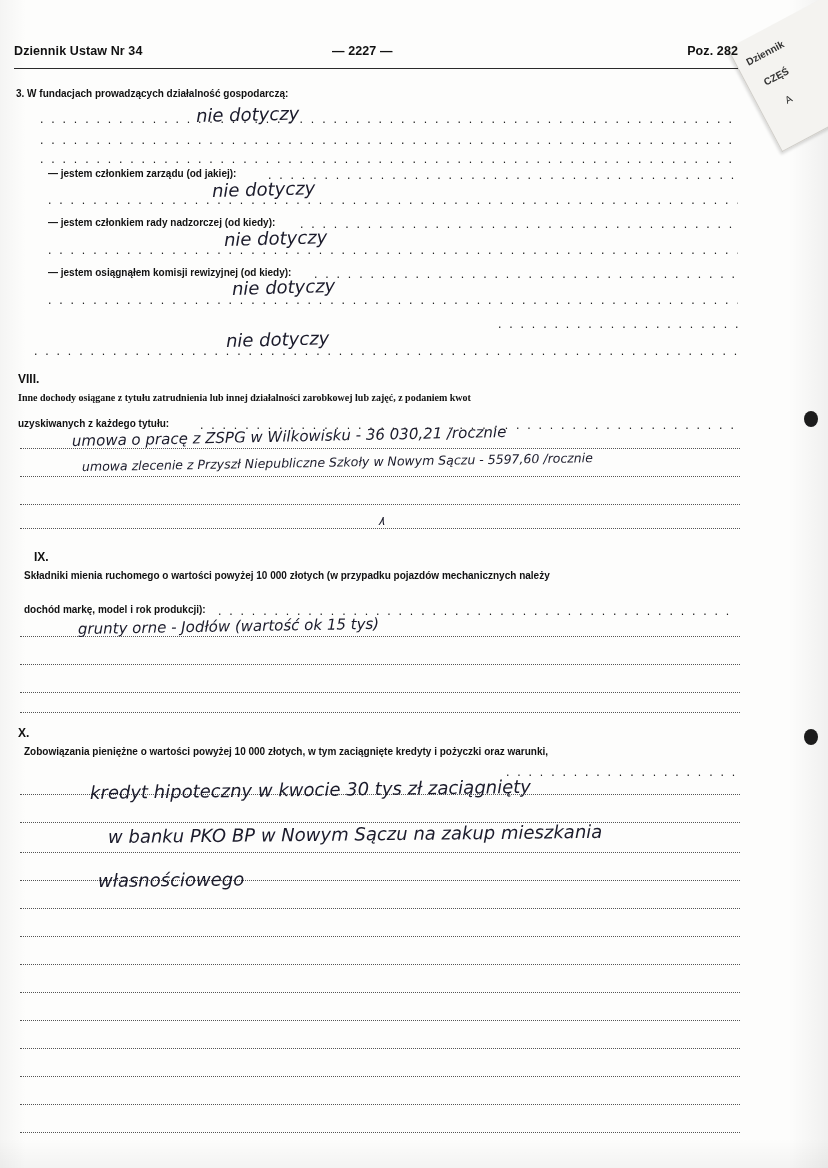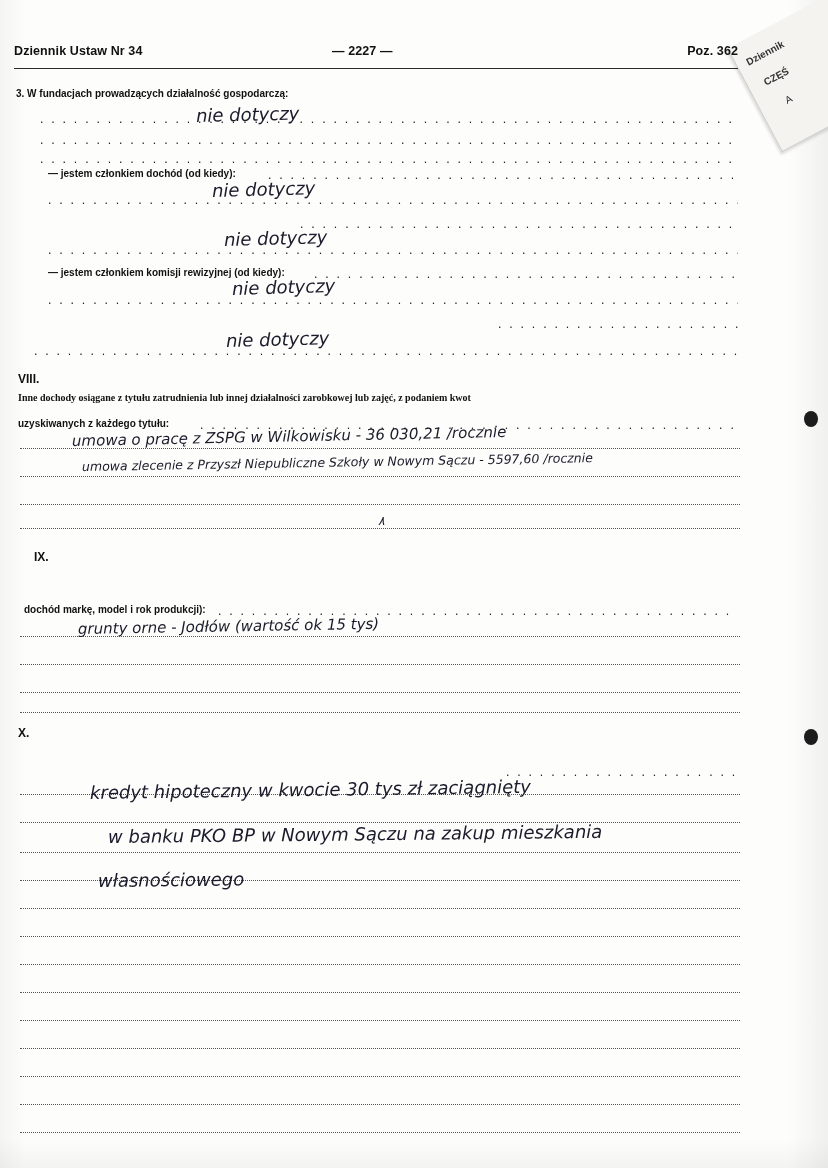--- a/index.html
+++ b/index.html
@@ -154,45 +154,46 @@
 
   <div class="corner-slip">
     <span class="c1">Dziennik</span>
     <span class="c2">CZĘŚ</span>
     <span class="c3">A</span>
   </div>
 
   <div class="header">
     <span class="left">Dziennik Ustaw Nr 34</span>
     <span class="center">— 2227 —</span>
-    <span class="right">Poz. 362</span>
+    <span class="right">Poz. 282</span>
   </div>
   <div class="header-rule"></div>
 
   <div class="punch p1"></div>
   <div class="punch p2"></div>
 
   <div class="txt bold" style="left:16px; top:86px;">3. W fundacjach prowadzących działalność gospodarczą:</div>
 
   <div class="dots" style="left:40px; top:112px; width:700px;">. . . . . . . . . . . . . . . . . . . . . . . . . . . . . . . . . . . . . . . . . . . . . . . . . . . . . . . . . . . . . . . . . . . . . . . . . . . . . . . . . . . . . . . . . . . . . . . . . . . . . . . . . . . . . . . . . . . . . . . . . . . . . . . . .</div>
   <div class="hand hw-lg" style="left:196px; top:105px; transform: rotate(-1.4deg);">nie dotyczy</div>
 
   <div class="dots" style="left:40px; top:133px; width:700px;">. . . . . . . . . . . . . . . . . . . . . . . . . . . . . . . . . . . . . . . . . . . . . . . . . . . . . . . . . . . . . . . . . . . . . . . . . . . . . . . . . . . . . . . . . . . . . . . . . . . . . . . . . . . . . . . . . . . . . . . . . . . . . . . . .</div>
   <div class="dots" style="left:40px; top:152px; width:700px;">. . . . . . . . . . . . . . . . . . . . . . . . . . . . . . . . . . . . . . . . . . . . . . . . . . . . . . . . . . . . . . . . . . . . . . . . . . . . . . . . . . . . . . . . . . . . . . . . . . . . . . . . . . . . . . . . . . . . . . . . . . . . . . . . .</div>
 
-  <div class="txt bold" style="left:48px; top:166px;">— jestem członkiem dochód (od kiedy):</div>
+  <div class="txt bold" style="left:48px; top:166px;">— jestem członkiem zarządu (od jakiej):</div>
   <div class="dots" style="left:268px; top:168px; width:470px;">. . . . . . . . . . . . . . . . . . . . . . . . . . . . . . . . . . . . . . . . . . . . . . . . . . . . . . . . . . . . . . . . . . . . . . . . . . . . . . . . . . . . . . . . . . . .</div>
   <div class="dots" style="left:48px; top:193px; width:690px;">. . . . . . . . . . . . . . . . . . . . . . . . . . . . . . . . . . . . . . . . . . . . . . . . . . . . . . . . . . . . . . . . . . . . . . . . . . . . . . . . . . . . . . . . . . . . . . . . . . . . . . . . . . . . . . . . . . . . . . . . . . . . . . .</div>
   <div class="hand hw-lg" style="left:212px; top:180px; transform: rotate(-1.6deg);">nie dotyczy</div>
 
+  <div class="txt bold" style="left:48px; top:215px;">— jestem członkiem rady nadzorczej (od kiedy):</div>
   <div class="dots" style="left:300px; top:217px; width:438px;">. . . . . . . . . . . . . . . . . . . . . . . . . . . . . . . . . . . . . . . . . . . . . . . . . . . . . . . . . . . . . . . . . . . . . . . . . . . . . . . . . . . . .</div>
   <div class="dots" style="left:48px; top:243px; width:690px;">. . . . . . . . . . . . . . . . . . . . . . . . . . . . . . . . . . . . . . . . . . . . . . . . . . . . . . . . . . . . . . . . . . . . . . . . . . . . . . . . . . . . . . . . . . . . . . . . . . . . . . . . . . . . . . . . . . . . . . . . . . . . . . .</div>
   <div class="hand hw-lg" style="left:224px; top:229px; transform: rotate(-1.6deg);">nie dotyczy</div>
 
-  <div class="txt bold" style="left:48px; top:265px;">— jestem członkiem komisji rewizyjnej (od kiedy):</div>
+  <div class="txt bold" style="left:48px; top:265px;">— jestem osiągnąłem komisji rewizyjnej (od kiedy):</div>
   <div class="dots" style="left:314px; top:267px; width:424px;">. . . . . . . . . . . . . . . . . . . . . . . . . . . . . . . . . . . . . . . . . . . . . . . . . . . . . . . . . . . . . . . . . . . . . . . . . . . . . . . . . . . . .</div>
   <div class="dots" style="left:48px; top:293px; width:690px;">. . . . . . . . . . . . . . . . . . . . . . . . . . . . . . . . . . . . . . . . . . . . . . . . . . . . . . . . . . . . . . . . . . . . . . . . . . . . . . . . . . . . . . . . . . . . . . . . . . . . . . . . . . . . . . . . . . . . . . . . . . . . . . .</div>
   <div class="hand hw-lg" style="left:232px; top:278px; transform: rotate(-1.8deg);">nie dotyczy</div>
 
   <div class="dots" style="left:498px; top:317px; width:240px;">. . . . . . . . . . . . . . . . . . . . . . . . . . . . . . . . . . . . . . . . . . . . . . . . . . . . . .</div>
   <div class="dots" style="left:34px; top:344px; width:704px;">. . . . . . . . . . . . . . . . . . . . . . . . . . . . . . . . . . . . . . . . . . . . . . . . . . . . . . . . . . . . . . . . . . . . . . . . . . . . . . . . . . . . . . . . . . . . . . . . . . . . . . . . . . . . . . . . . . . . . . . . . . . . . . . . . .</div>
   <div class="hand hw-lg" style="left:226px; top:330px; transform: rotate(-1.5deg);">nie dotyczy</div>
 
   <div class="sec-num" style="left:18px; top:372px;">VIII.</div>
   <div class="txt bold" style="left:18px; top:390px;font-family:Liberation Serif, serif;">Inne dochody osiągane z tytułu zatrudnienia lub innej działalności zarobkowej lub zajęć, z podaniem kwot</div>
@@ -204,31 +205,33 @@
   <div class="rule" style="left:20px; top:504px; width:720px;"></div>
   <div class="rule" style="left:20px; top:528px; width:720px;"></div>
 
   <div class="hand hw-md" style="left:72px; top:432px; transform: rotate(-1.2deg);">umowa o pracę  z  ZSPG w Wilkowisku - 36 030,21 /rocznie</div>
   <div class="hand hw-sm" style="left:82px; top:459px; transform: rotate(-1.0deg);">umowa zlecenie z Przyszł Niepubliczne Szkoły w Nowym Sączu - 5597,60 /rocznie</div>
   <div class="hand hw-sm" style="left:378px; top:513px;">٨</div>
 
   <div class="sep" style="left:20px; top:540px; width:720px; height:0; background:transparent;"></div>
 
   <div class="sec-num" style="left:18px; top:550px;padding-left:16px;">IX.</div>
+  <div class="txt bold" style="left:24px; top:568px;">Składniki mienia ruchomego o wartości powyżej 10 000 złotych (w przypadku pojazdów mechanicznych należy</div>
   <div class="txt bold" style="left:24px; top:602px;">dochód markę, model i rok produkcji):</div>
   <div class="dots" style="left:218px; top:604px; width:520px;">. . . . . . . . . . . . . . . . . . . . . . . . . . . . . . . . . . . . . . . . . . . . . . . . . . . . . . . . . . . . . . . . . . . . . . . . . . . . . . . . . . . . . . . . . . . . . . . . . . . . . . . . . . . . .</div>
 
   <div class="rule" style="left:20px; top:636px; width:720px;"></div>
   <div class="rule" style="left:20px; top:664px; width:720px;"></div>
   <div class="rule" style="left:20px; top:692px; width:720px;"></div>
   <div class="rule" style="left:20px; top:712px; width:720px;"></div>
 
   <div class="hand hw-md" style="left:78px; top:620px; transform: rotate(-1.0deg);">grunty  orne  -  Jodłów  (wartość  ok 15 tys)</div>
 
   <div class="sec-num" style="left:18px; top:726px;">X.</div>
+  <div class="txt bold" style="left:24px; top:744px;">Zobowiązania pieniężne o wartości powyżej 10 000 złotych, w tym zaciągnięte kredyty i pożyczki oraz warunki,</div>
   <div class="dots" style="left:506px; top:765px; width:234px;">. . . . . . . . . . . . . . . . . . . . . . . . . . . . . . . . . . . . . . . . . . . . . . . . . . .</div>
 
   <div class="rule" style="left:20px; top:794px; width:720px;"></div>
   <div class="rule" style="left:20px; top:822px; width:720px;"></div>
   <div class="rule" style="left:20px; top:852px; width:720px;"></div>
   <div class="rule" style="left:20px; top:880px; width:720px;"></div>
   <div class="rule" style="left:20px; top:908px; width:720px;"></div>
   <div class="rule" style="left:20px; top:936px; width:720px;"></div>
   <div class="rule" style="left:20px; top:964px; width:720px;"></div>
   <div class="rule" style="left:20px; top:992px; width:720px;"></div>

